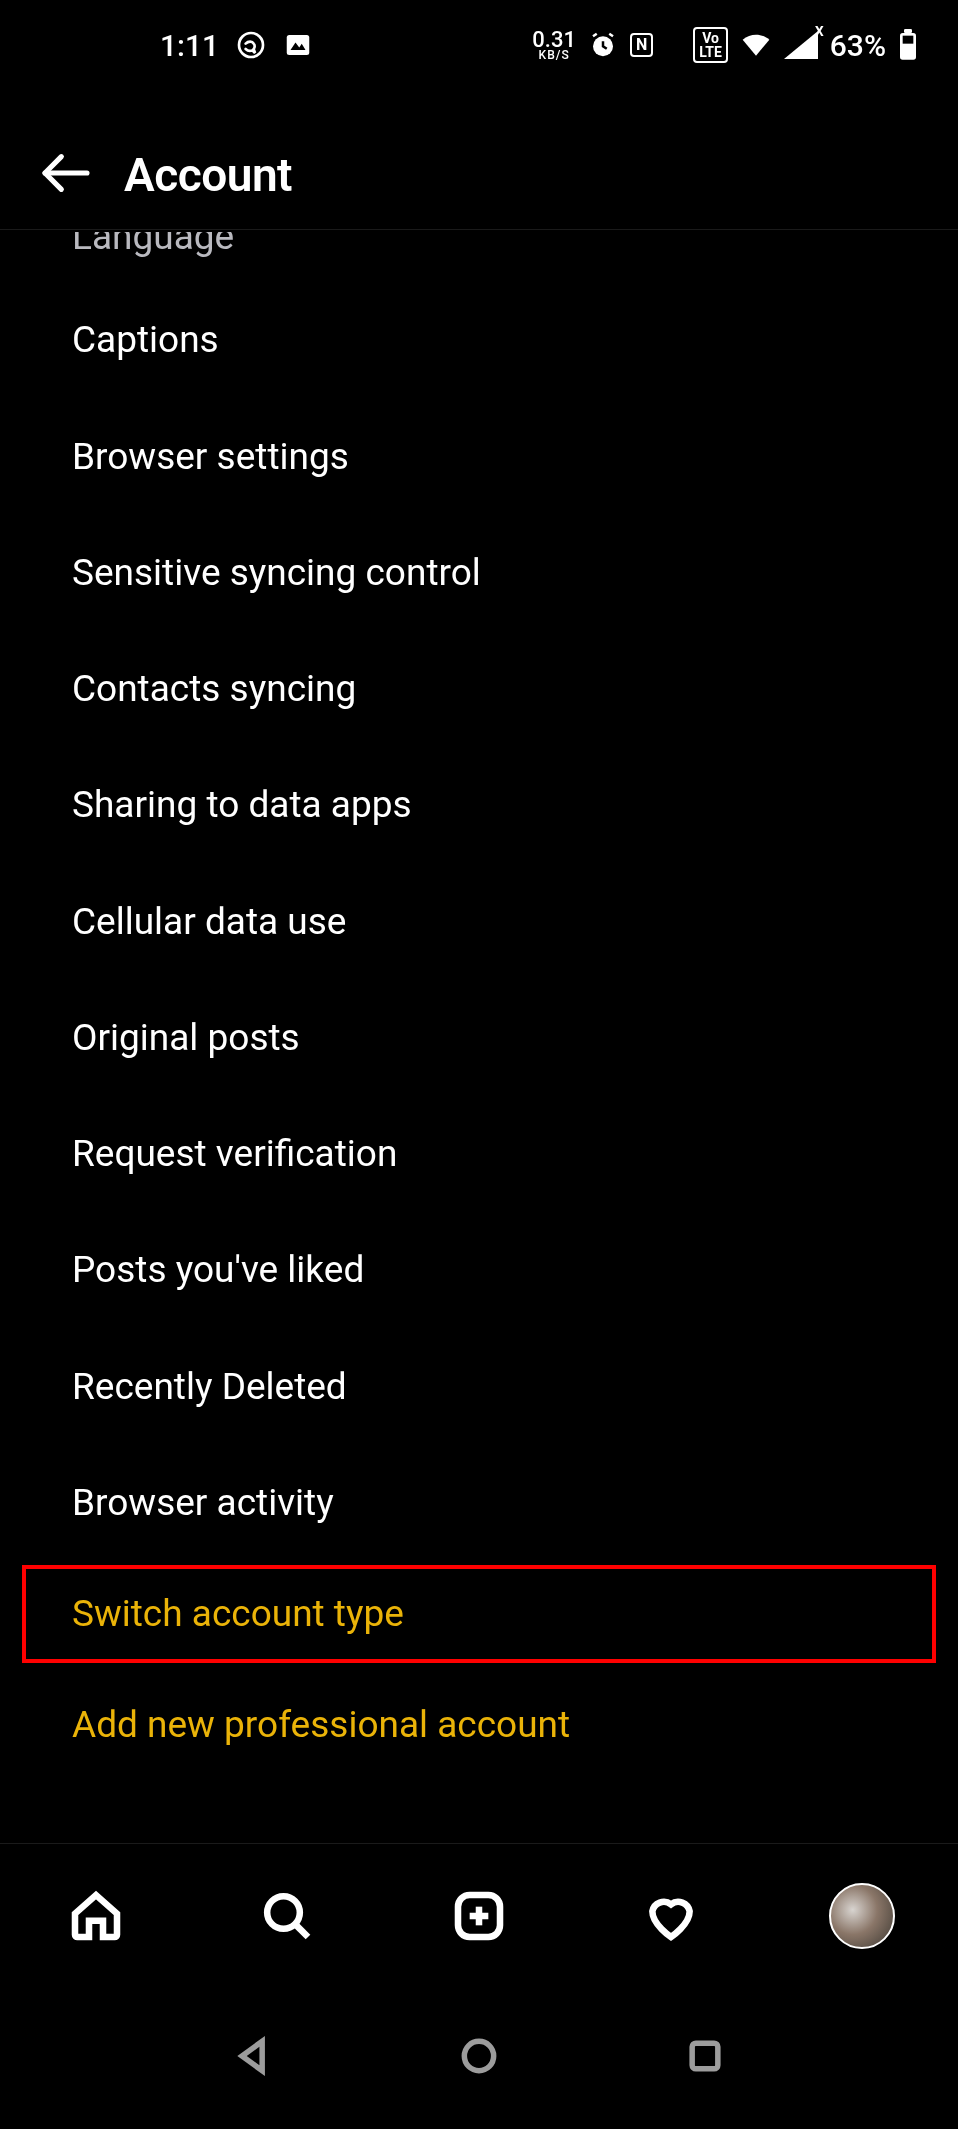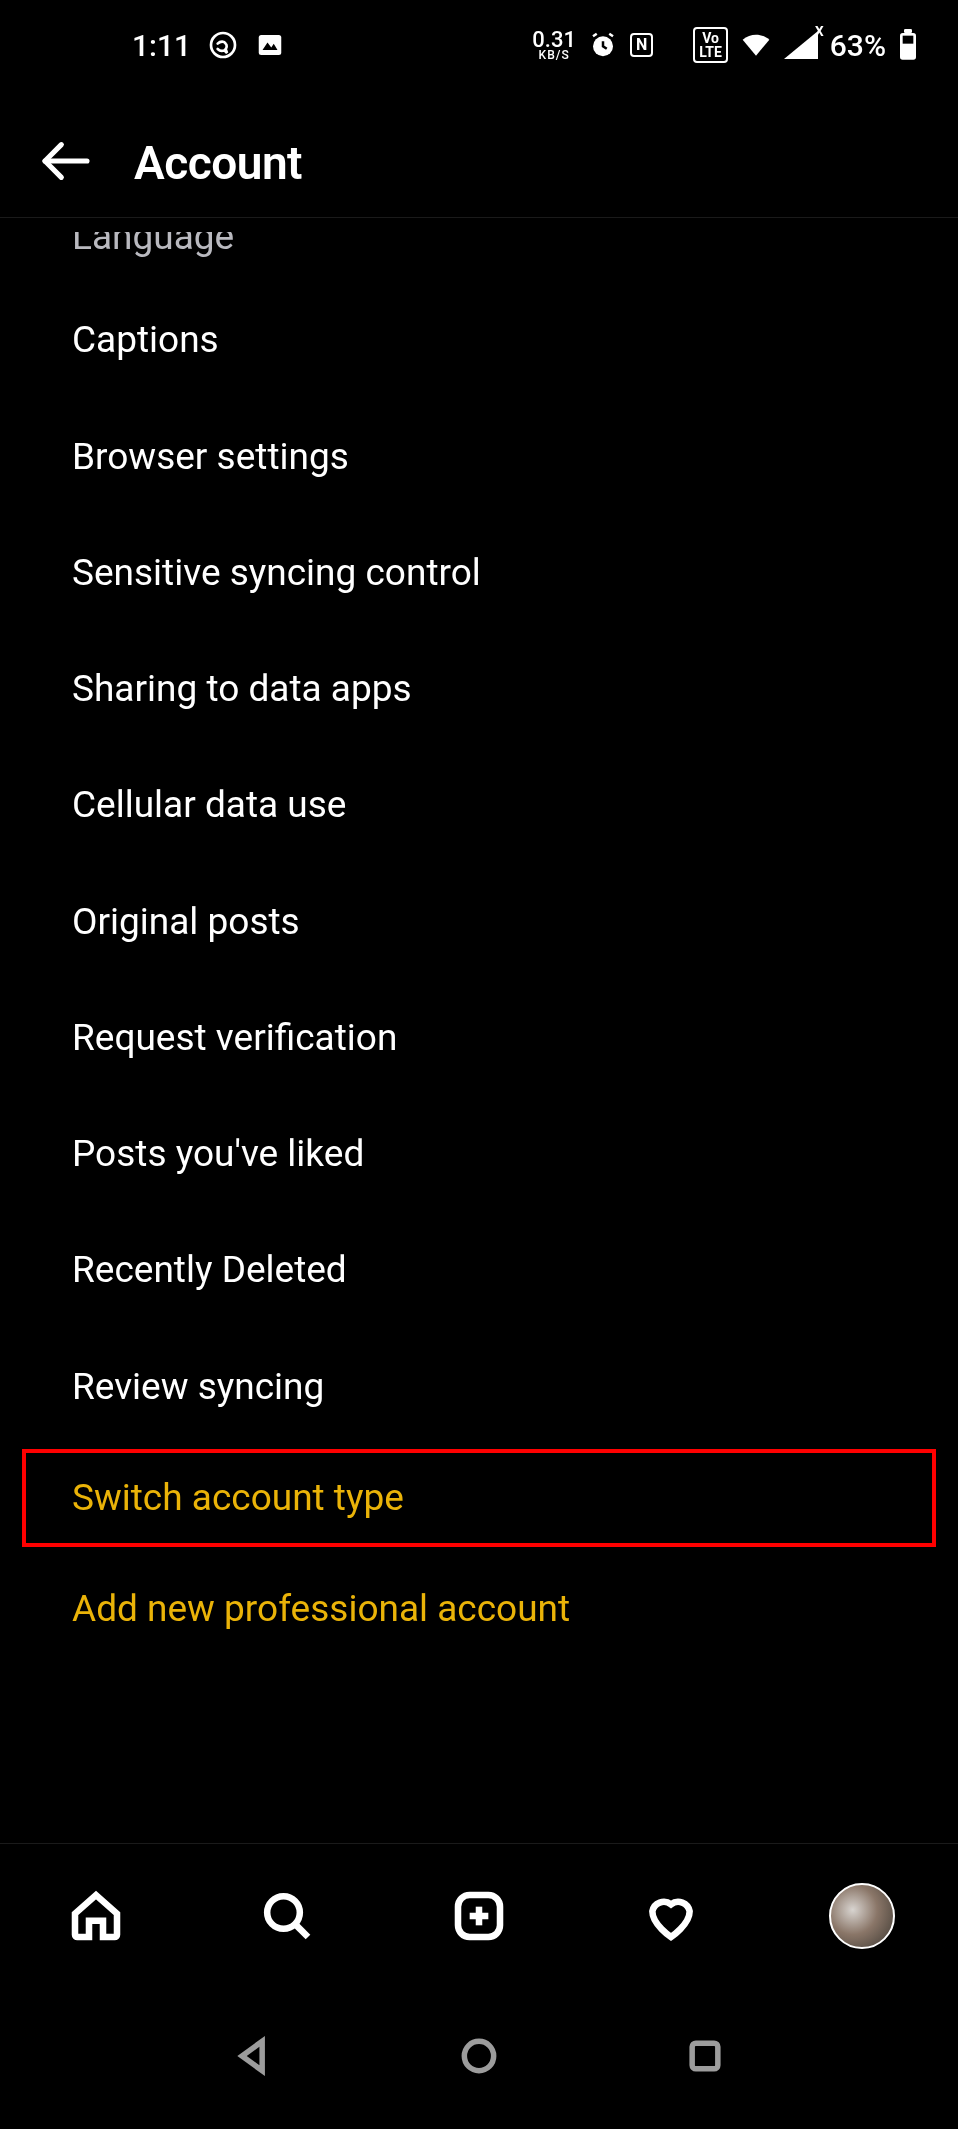--- a/index.html
+++ b/index.html
@@ -24,40 +24,40 @@
     padding: 0 40px;
     font-size: 30px;
     font-weight: 500;
     color: #fff;
   }
   .status-left, .status-right {
     display: flex;
     align-items: center;
     gap: 16px;
   }
-  .status-left { margin-left: 92px; }
+  .status-left { margin-left: 120px; }
   .status-right { gap: 12px; }
   .sb-ico { display: inline-flex; align-items: center; justify-content: center; }
   .sb-kbs { display:flex; flex-direction:column; align-items:center; line-height:0.9;}
   .sb-kbs .top{font-size:22px;}
   .sb-kbs .bot{font-size:12px; letter-spacing:1px;}
   .sb-box { border:2px solid #fff; border-radius:4px; font-size:16px; font-weight:700; padding:2px 4px; line-height:1; }
   .sb-box.tiny{font-size:14px;}
   .signal-wrap{position:relative;width:34px;height:28px;}
   .signal-tri{width:0;height:0;border-left:34px solid transparent;border-bottom:28px solid #fff;}
   .signal-x{position:absolute;top:-12px;right:-6px;font-size:18px;}
 
   
   .app-header {
     position: absolute;
-    top: 108px; left: 0; right: 0;
+    top: 120px; left: 0; right: 0;
     height: 110px;
     display: flex;
     align-items: center;
-    gap: 40px;
+    gap: 30px;
     padding: 0 38px;
     border-bottom: 1px solid #1a1a1a;
   }
   .back-arrow svg { width: 56px; height: 56px; }
   .header-title {
     font-size: 46px;
     font-weight: 600;
     letter-spacing: -0.5px;
   }
 
@@ -179,27 +179,28 @@
       </svg>
   </span>
   <span class="header-title">Account</span>
 </div>
 
 <div class="settings-list">
   <div class="settings-item partial"><span>Language</span></div>
   <div class="settings-item"><span>Captions</span></div>
   <div class="settings-item"><span>Browser settings</span></div>
   <div class="settings-item"><span>Sensitive syncing control</span></div>
+  <div class="settings-item"><span>Contacts syncing</span></div>
   <div class="settings-item"><span>Sharing to data apps</span></div>
   <div class="settings-item"><span>Cellular data use</span></div>
   <div class="settings-item"><span>Original posts</span></div>
   <div class="settings-item"><span>Request verification</span></div>
   <div class="settings-item"><span>Posts you've liked</span></div>
   <div class="settings-item"><span>Recently Deleted</span></div>
-  <div class="settings-item"><span>Review syncing</span></div>
+  <div class="settings-item"><span>Browser activity</span></div>
   <div class="highlight-box">
     <div class="settings-item link" style="padding:0;"><span>Switch account type</span></div>
   </div>
   <div class="settings-item link"><span>Add new professional account</span></div>
 </div>
 
 <div class="bottom-nav">
   <span class="nav-btn">
     <svg viewBox="0 0 24 24">
         <path d="M3 11L12 3l9 8v9a1 1 0 0 1-1 1h-5v-7H9v7H4a1 1 0 0 1-1-1v-9z"></path>

